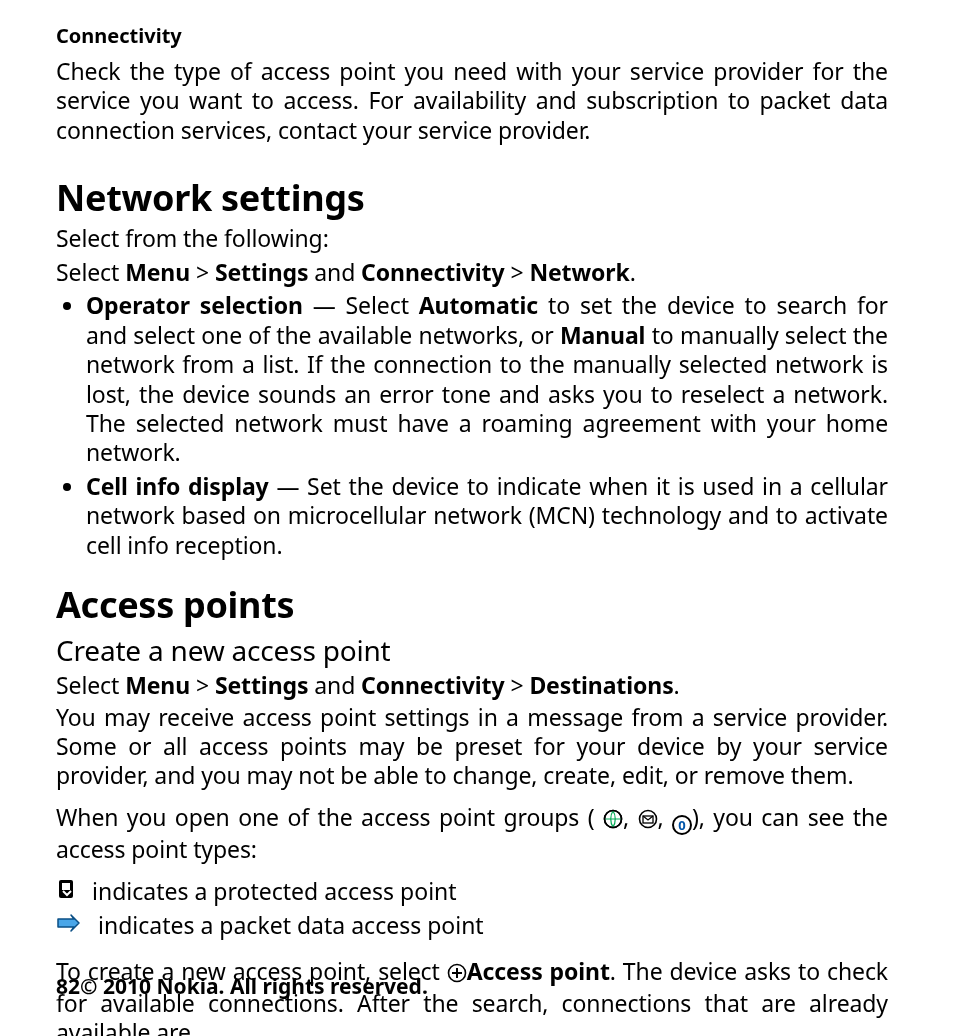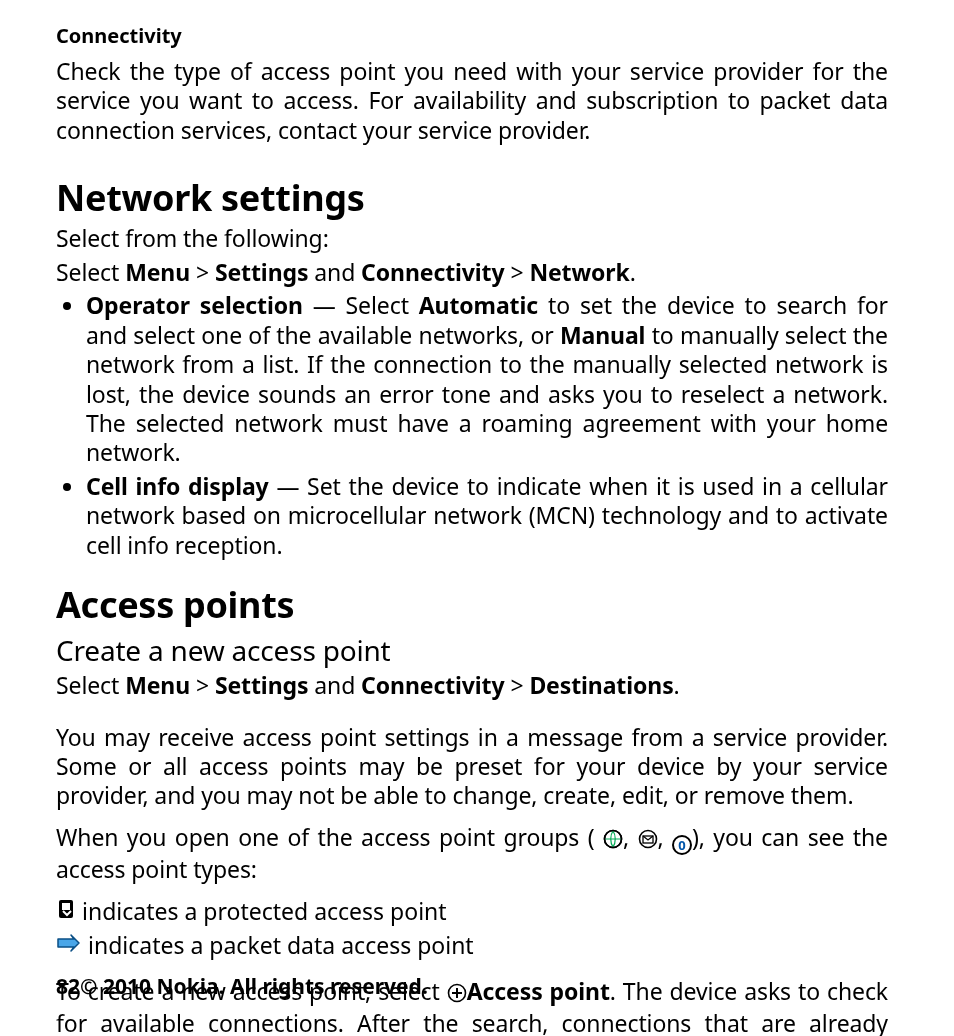--- a/index.html
+++ b/index.html
@@ -52,21 +52,21 @@
     text-align: justify;
     margin: 0 0 4px 0;
     letter-spacing: -0.1px;
   }
   .iconline {
     display: flex;
     align-items: flex-end;
     font-size: 23px;
     line-height: 1.3;
     margin: 4px 0;
-    gap: 4px;
+    gap: 14px;
   }
   .circle-icon {
     display: inline-flex;
     width: 20px;
     height: 20px;
     border: 2px solid #000;
     border-radius: 50%;
     align-items: center;
     justify-content: center;
     vertical-align: -4px;
@@ -113,21 +113,21 @@
       <span class="bold">Operator selection</span><span>  — Select </span><span class="bold">Automatic</span><span> to set the device to search for and select one of the available networks, or </span><span class="bold">Manual</span><span> to manually select the network from a list. If the connection to the manually selected network is lost, the device sounds an error tone and asks you to reselect a network. The selected network must have a roaming agreement with your home network.</span>
     </li>
     <li>
       <span class="bold">Cell info display</span><span>  — Set the device to indicate when it is used in a cellular network based on microcellular network (MCN) technology and to activate cell info reception.</span>
     </li>
   </ul>
 
   <h1 class="big" style="margin-top:20px">Access points</h1>
   <h2 class="sub">Create a new access point</h2>
 
-  <p class="body" style="margin-bottom:22px">
+  <p class="body" style="margin-bottom:2px">
     <span>Select </span><span class="bold">Menu</span><span>  &gt;  </span><span class="bold">Settings</span><span> and </span><span class="bold">Connectivity</span><span>  &gt;  </span><span class="bold">Destinations</span><span>.</span>
   </p>
 
   <p class="body">You may receive access point settings in a message from a service provider. Some or all access points may be preset for your device by your service provider, and you may not be able to change, create, edit, or remove them.</p>
 
   <p class="body">
     <span>When you open one of the access point groups (</span>
     <span class="inline-icon">
       <svg width="20" height="20" viewBox="0 0 20 20">
         <circle cx="10" cy="10" r="8.5" fill="#fff" stroke="#000" stroke-width="1.6"></circle>

